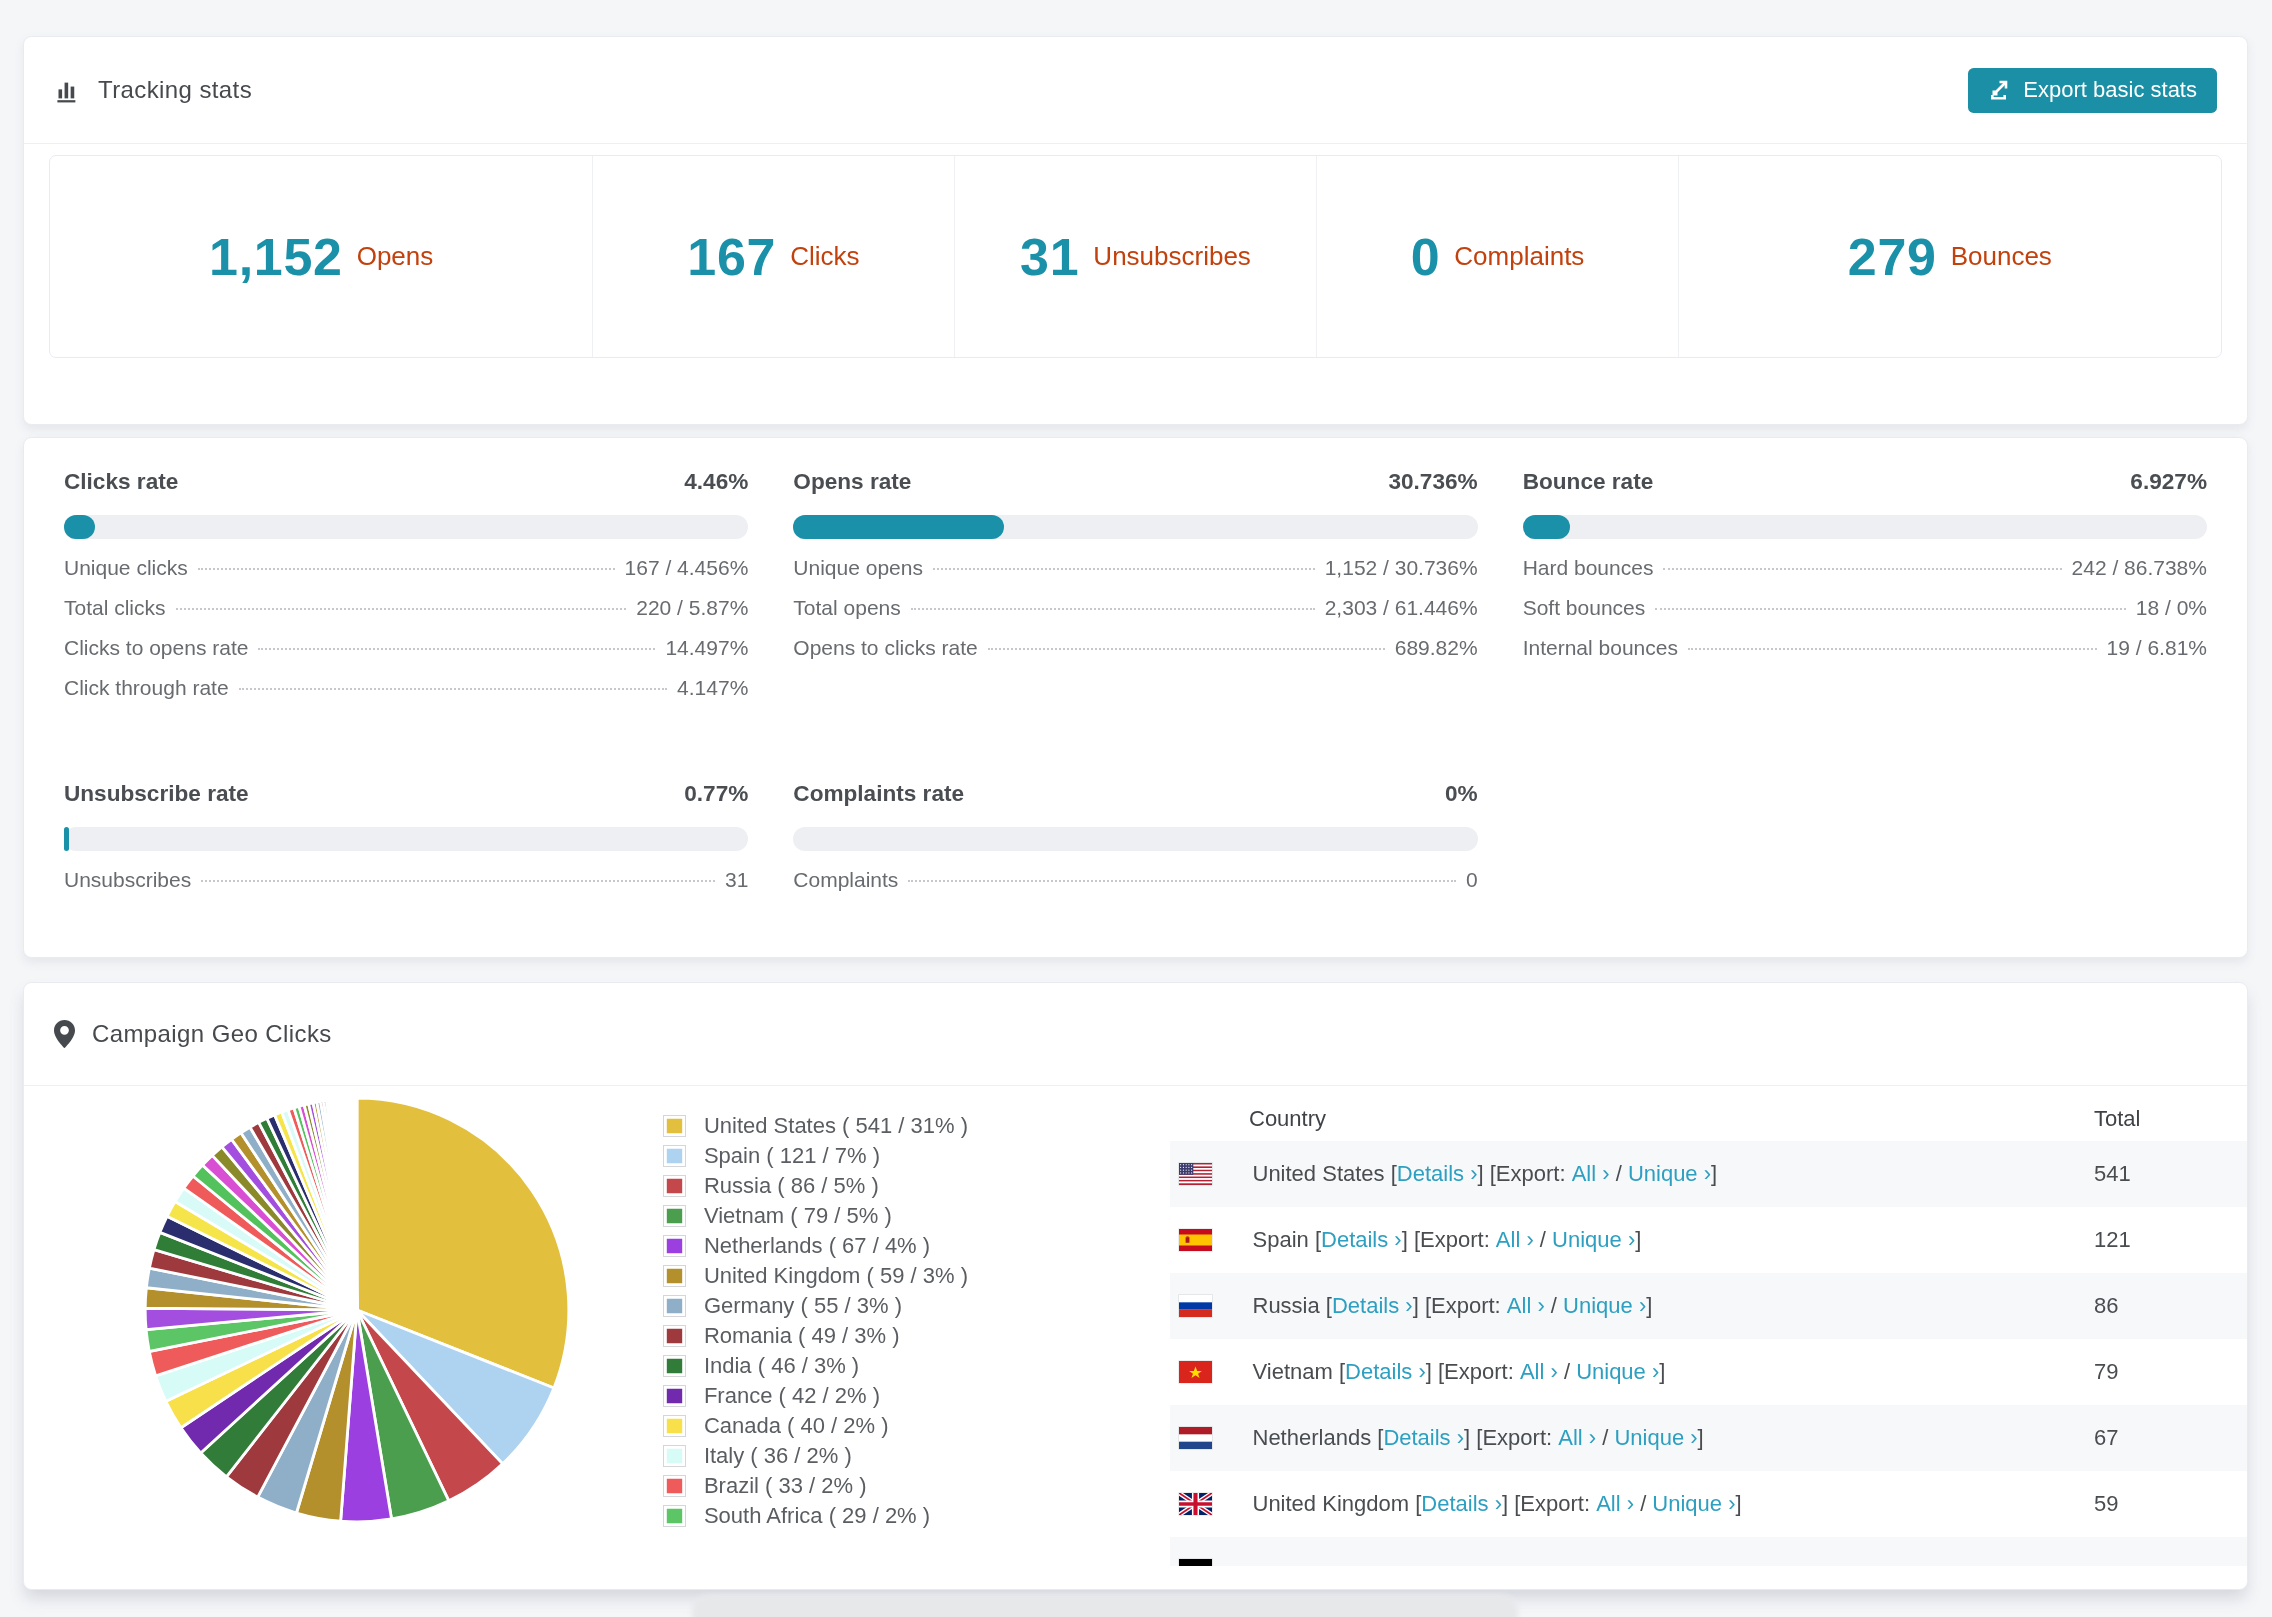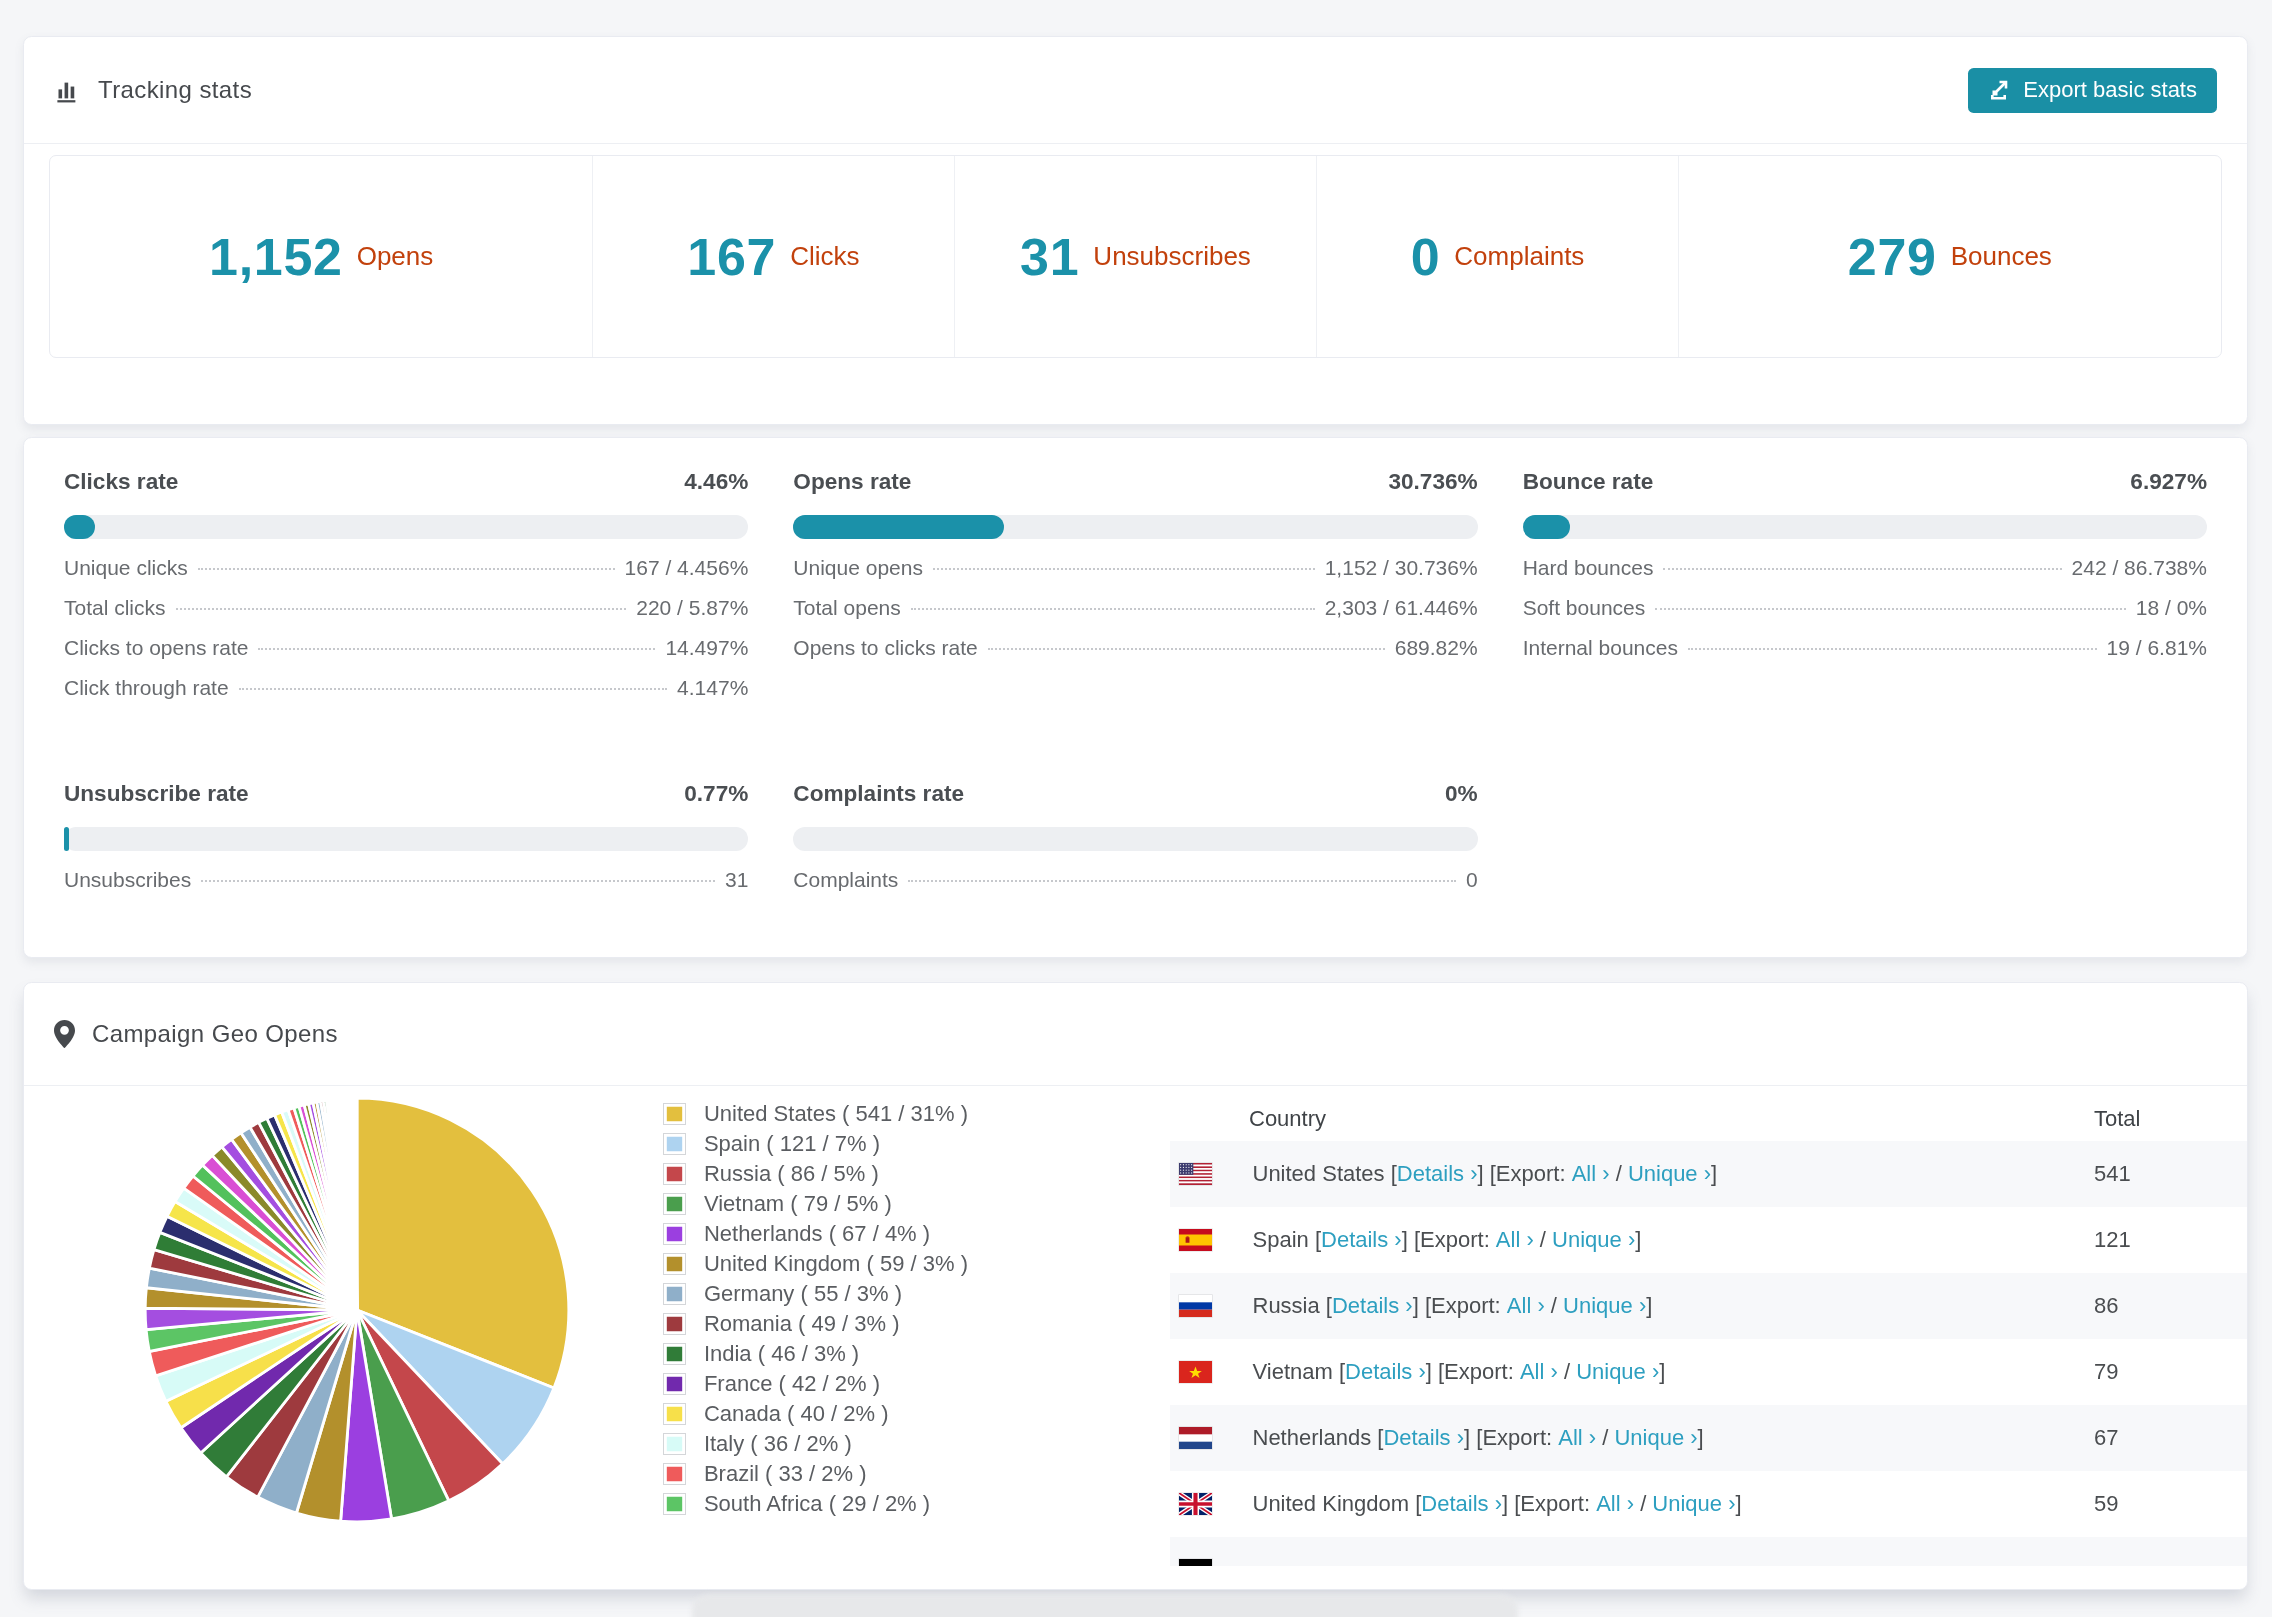--- a/index.html
+++ b/index.html
@@ -27,21 +27,21 @@
   .rates-grid{display:grid;grid-template-columns:1fr 1fr 1fr;column-gap:45px;row-gap:65px;padding:31px 40px}
   .rate-head{display:flex;justify-content:space-between;align-items:baseline;font-size:22.6px;font-weight:700;color:#4a4e52}
   .bar{margin-top:20px;height:24px;background:#edeff2;border-radius:12px}
   .bar-fill{height:100%;background:#1b91a9;border-radius:12px}
   .rate-rows{margin-top:17px}
   .rrow{display:flex;align-items:baseline;font-size:21px;color:#686b6f;height:40px}
   .rrow .lead{flex:1;border-bottom:2.1px dotted #c6c8cc;margin:0 10px;transform:translateY(-5px)}
   .rlabel,.rvalue{white-space:nowrap}
 
   .pie-wrap{position:absolute;left:100px;top:94px;width:466px;height:466px}
-  .legend{position:absolute;left:639px;top:116px}
+  .legend{position:absolute;left:639px;top:128px}
   .legend-item{display:flex;align-items:center;gap:18.4px;height:30px;cursor:pointer}
   .swatch{width:20.5px;height:20.5px;border:1.4px solid #d4d6d9;box-shadow:inset 0 0 0 2.8px #fff;flex:none}
   .legend-label{font-size:22px;color:#5a5d61;white-space:pre}
 
   .table-clip{position:absolute;left:1146px;top:113px;width:1081px;height:470px;overflow:hidden}
   .thead{position:relative;display:flex;align-items:center;height:45px;font-size:22px;color:#3f4347}
   .th-country{margin-left:79px}
   .th-total{position:absolute;left:924px}
   .grow{position:relative;display:flex;align-items:center;height:66px;font-size:22px;color:#4a4d50}
   .grow.odd{background:#f7f8fa}
@@ -228,21 +228,21 @@
 </div>
 
 <div class="card" id="card-geo">
   <div class="card-header">
     <div class="card-title">
       <span style="line-height:0">
         <svg width="21" height="30" viewBox="0 0 24 32" fill="#46494d">
           <path d="M12 0C5.4 0 0 5.3 0 11.9 0 20.8 12 32 12 32s12-11.2 12-20.1C24 5.3 18.6 0 12 0zm0 16.8a5 5 0 1 1 0-10 5 5 0 0 1 0 10z"></path>
         </svg>
       </span>
-      <span>Campaign Geo Opens</span>
+      <span>Campaign Geo Clicks</span>
     </div>
   </div>
 
   <div class="pie-wrap">
     <svg id="pie-svg" width="466" height="466" viewBox="-330 -330 660 660">
         <path d="M0 0 L0.00 -300.00 A300 300 0 0 1 278.91 110.49 Z" fill="#e3bf3e" stroke="#fff" stroke-width="4"></path>
         <path d="M0 0 L278.91 110.49 A300 300 0 0 1 206.23 217.88 Z" fill="#aed3f0" stroke="#fff" stroke-width="4"></path>
         <path d="M0 0 L206.23 217.88 A300 300 0 0 1 130.03 270.36 Z" fill="#c4474b" stroke="#fff" stroke-width="4"></path>
         <path d="M0 0 L130.03 270.36 A300 300 0 0 1 48.93 295.98 Z" fill="#4a9e4d" stroke="#fff" stroke-width="4"></path>
         <path d="M0 0 L48.93 295.98 A300 300 0 0 1 -23.20 299.10 Z" fill="#9b3fe0" stroke="#fff" stroke-width="4"></path>

